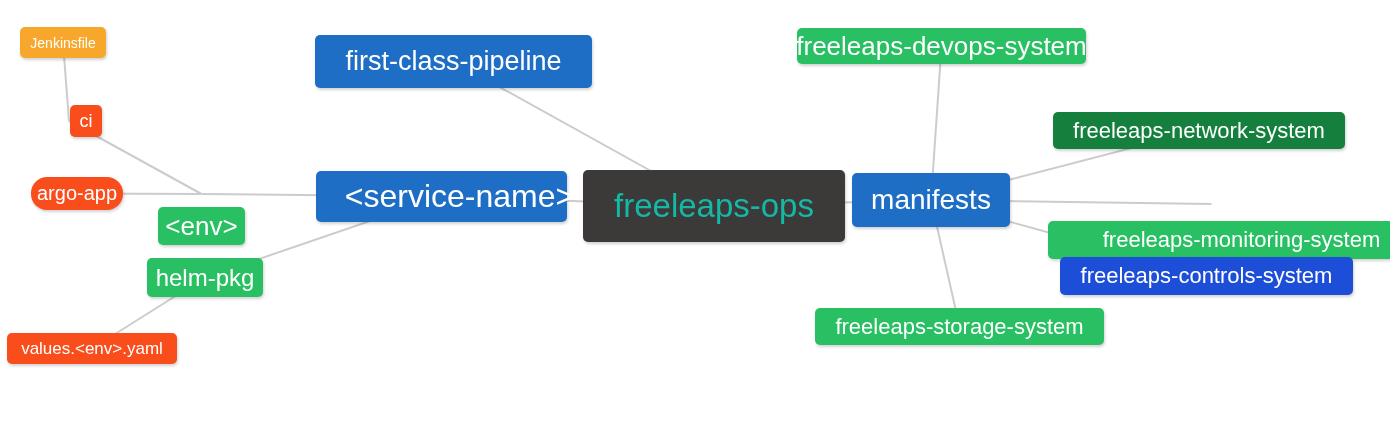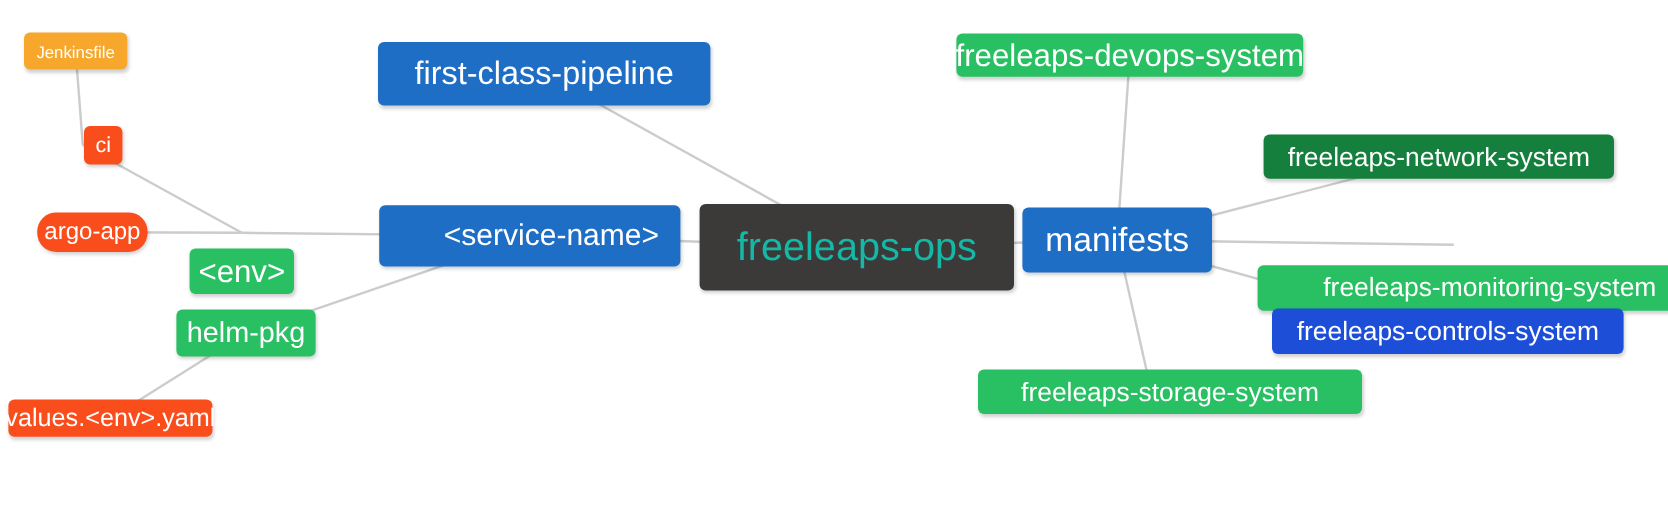--- a/index.html
+++ b/index.html
@@ -64,24 +64,24 @@
       <line x1="931" y1="200" x2="1211.5" y2="204" stroke="#cccccc" stroke-width="2"></line>
       <line x1="931" y1="200" x2="1206.5" y2="276" stroke="#cccccc" stroke-width="2"></line>
       <line x1="931" y1="200" x2="959.5" y2="326.5" stroke="#cccccc" stroke-width="2"></line>
     </svg>
   <div class="nodes-layer" id="nodes">
       <div class="node" style="left: 20px; top: 27px; width: 86px; height: 31px; font-size: 14px; background: rgb(247, 167, 43); color: rgb(255, 255, 255);">Jenkinsfile</div>
       <div class="node" style="left: 53px; top: 105px; width: 32px; height: 32px; font-size: 18px; background: rgb(250, 77, 28); color: rgb(255, 255, 255); margin-left: 17px;">ci</div>
       <div class="node" style="left: 31px; top: 177px; width: 92px; height: 33px; font-size: 20px; background: rgb(250, 77, 28); color: rgb(255, 255, 255); border-radius: 16px;">argo-app</div>
       <div class="node" style="left: 158px; top: 175px; width: 87px; height: 38px; font-size: 26px; background: rgb(40, 192, 99); color: rgb(255, 255, 255); margin-top: 32px;">&lt;env&gt;</div>
       <div class="node" style="left: 315px; top: 35px; width: 277px; height: 53px; font-size: 27px; background: rgb(30, 110, 198); color: rgb(255, 255, 255);">first-class-pipeline</div>
-      <div class="node" style="left: 316px; top: 171px; width: 251px; height: 51px; font-size: 25px; background: rgb(30, 110, 198); color: rgb(255, 255, 255); padding-left: 36px;">&lt;service-name&gt;</div>
+      <div class="node" style="left: 316px; top: 171px; width: 251px; height: 51px; font-size: 32px; background: rgb(30, 110, 198); color: rgb(255, 255, 255); padding-left: 36px;">&lt;service-name&gt;</div>
       <div class="node" style="left: 583px; top: 170px; width: 262px; height: 72px; font-size: 33px; background: rgb(60, 57, 57); color: #14b8a6;">freeleaps-ops</div>
       <div class="node" style="left: 852px; top: 173px; width: 158px; height: 54px; font-size: 28px; background: rgb(30, 110, 198); color: rgb(255, 255, 255);">manifests</div>
       <div class="node" style="left: 797px; top: 28px; width: 289px; height: 36px; font-size: 26px; background: rgb(40, 192, 99); color: rgb(255, 255, 255);">freeleaps-devops-system</div>
       <div class="node" style="left: 1053px; top: 112px; width: 292px; height: 37px; font-size: 22px; background: #15803d; color: rgb(255, 255, 255);">freeleaps-network-system</div>
       <div class="node" style="left: 1048px; top: 185px; width: 387px; height: 38px; font-size: 22px; background: rgb(40, 192, 99); color: rgb(255, 255, 255); margin-top: 36px;">freeleaps-monitoring-system</div>
       <div class="node" style="left: 1060px; top: 257px; width: 293px; height: 38px; font-size: 22px; background: #1d4ed8; color: rgb(255, 255, 255);">freeleaps-controls-system</div>
-      <div class="node" style="left: 815px; top: 308px; width: 320px; height: 37px; font-size: 22px; background: rgb(40, 192, 99); color: rgb(255, 255, 255);">freeleaps-storage-system</div>
+      <div class="node" style="left: 815px; top: 308px; width: 289px; height: 37px; font-size: 22px; background: rgb(40, 192, 99); color: rgb(255, 255, 255);">freeleaps-storage-system</div>
       <div class="node" style="left: 147px; top: 258px; width: 116px; height: 39px; font-size: 24px; background: rgb(40, 192, 99); color: rgb(255, 255, 255);">helm-pkg</div>
-      <div class="node" style="left: 7px; top: 333px; width: 170px; height: 31px; font-size: 21px; background: rgb(250, 77, 28); color: rgb(255, 255, 255);">values.&lt;env&gt;.yaml</div>
+      <div class="node" style="left: 7px; top: 333px; width: 170px; height: 31px; font-size: 17px; background: rgb(250, 77, 28); color: rgb(255, 255, 255);">values.&lt;env&gt;.yaml</div>
     </div>
 </div>
 
 </body></html>

